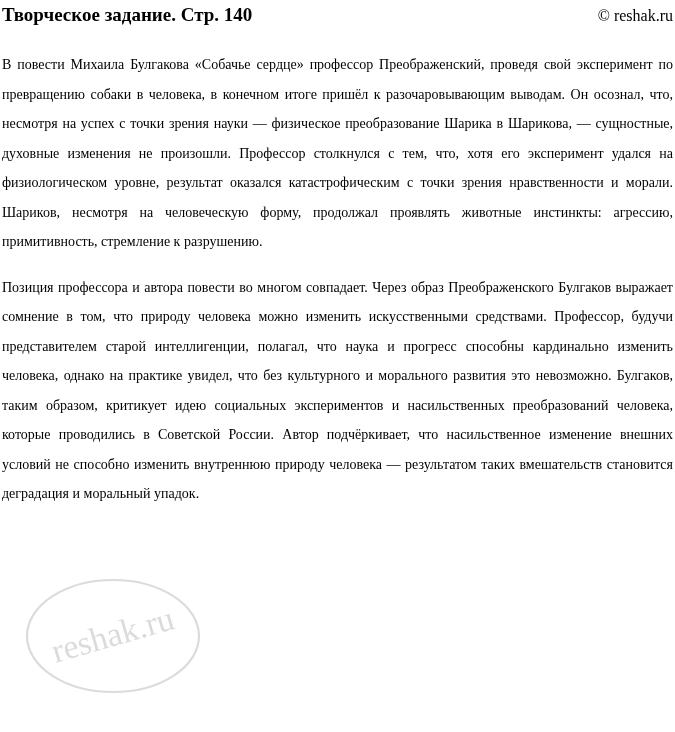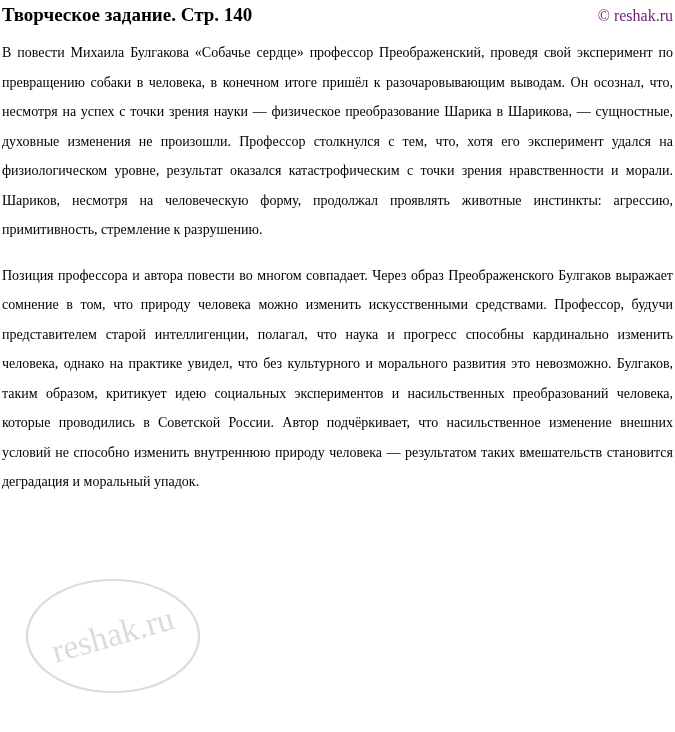--- a/index.html
+++ b/index.html
@@ -19,34 +19,34 @@
     position: relative;
     width: 675px;
     height: 732px;
     box-sizing: border-box;
     padding: 4px 2px 0 2px;
   }
   .header-row {
     display: flex;
     align-items: flex-start;
     justify-content: space-between;
-    margin-bottom: 12px;
+    margin-bottom: 24px;
   }
   .doc-title {
     font-family: "Liberation Serif", serif;
     font-weight: bold;
     font-size: 19px;
     line-height: 22px;
     white-space: nowrap;
   }
   .site-credit {
     font-family: "Liberation Serif", serif;
     font-size: 16px;
     line-height: 20px;
-    color: #701a75;
+    color: #000000;
     white-space: nowrap;
     padding-top: 2px;
   }
   .body-text p {
     margin: 0 0 16px 0;
     font-family: "Liberation Serif", serif;
     font-size: 14px;
     line-height: 29.5px;
     text-align: justify;
     text-justify: inter-word;

